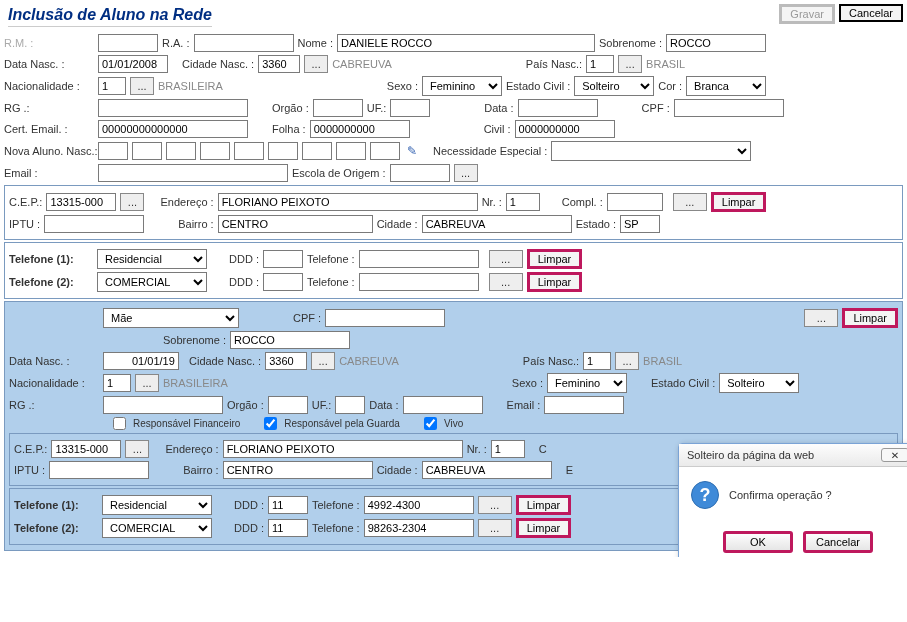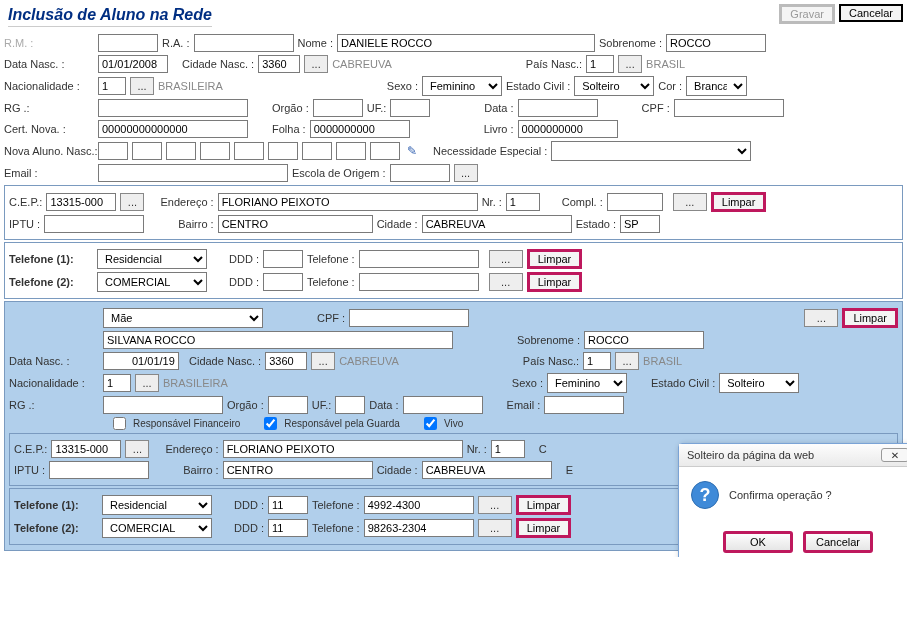--- a/index.html
+++ b/index.html
@@ -190,42 +190,42 @@
 <div class="row">
   <span class="lbl" style="width:90px">Nacionalidade :</span>
   <input type="text" style="width: 28px;" value="1">
   <span class="iconbtn">...</span>
   <span class="muted-box">BRASILEIRA</span>
   <span class="lbl" style="margin-left:160px">Sexo :</span>
   <select style="width:80px"><option>Feminino</option></select>
   <span class="lbl">Estado Civil :</span>
   <select style="width:80px"><option>Solteiro</option></select>
   <span class="lbl">Cor :</span>
-  <select style="width:61px"><option>Branca</option></select>
+  <select style="width:80px"><option>Branca</option></select>
 </div>
 
 <div class="row">
   <span class="lbl" style="width:90px">RG .:</span>
   <input type="text" style="width: 150px;">
   <span class="lbl" style="margin-left:20px">Orgão :</span>
   <input type="text" style="width: 50px;">
   <span class="lbl">UF.:</span>
   <input type="text" style="width: 40px;">
   <span class="lbl" style="margin-left:50px">Data :</span>
   <input type="text" style="width: 80px;">
   <span class="lbl" style="margin-left:40px">CPF :</span>
   <input type="text" style="width: 110px;">
 </div>
 
 <div class="row">
-  <span class="lbl" style="width:90px">Cert. Nova. :</span>
+  <span class="lbl" style="width:90px">Cert. Email. :</span>
   <input type="text" style="width: 150px;" value="00000000000000">
   <span class="lbl" style="margin-left:20px">Folha :</span>
   <input type="text" style="width: 100px;" value="0000000000">
-  <span class="lbl" style="margin-left:70px">Livro :</span>
+  <span class="lbl" style="margin-left:70px">Civil :</span>
   <input type="text" style="width: 100px;" value="0000000000">
 </div>
 
 <div class="row">
   <span class="lbl" style="width:90px">Nova Aluno. Nasc.:</span>
   <input type="text" style="width: 30px;">
   <input type="text" style="width: 30px;">
   <input type="text" style="width: 30px;">
   <input type="text" style="width: 30px;">
   <input type="text" style="width: 30px;">
@@ -291,30 +291,29 @@
     <span class="lbl">Telefone :</span>
     <input type="text" style="width: 120px;">
     <span class="iconbtn" style="width:34px;margin-left:6px">...</span>
     <button>Limpar</button>
   </div>
 </div>
 
 <div class="section section-blue">
   <div class="row">
     <span style="width:90px"></span>
-    <select style="width:160px"><option>Mãe</option></select>
+    <select style="width:136px"><option>Mãe</option></select>
     <span class="lbl" style="margin-left:50px">CPF :</span>
     <input type="text" style="width: 120px;">
     <span style="flex:1"></span>
     <span class="iconbtn" style="width:34px">...</span>
     <button>Limpar</button>
   </div>
   <div class="row">
     <span style="width:90px"></span>
-    <input type="text" style="width: 350px;" value="SILVANA ROCCO">
     <span class="lbl" style="margin-left:60px">Sobrenome :</span>
     <input type="text" style="width: 120px;" value="ROCCO">
   </div>
   <div class="row">
     <span class="lbl" style="width:90px">Data Nasc. :</span>
     <input type="text" style="width: 76px; padding-left: 28px;" value="01/01/1970">
     <span class="lbl" style="margin-left:6px">Cidade Nasc. :</span>
     <input type="text" style="width: 42px;" value="3360">
     <span class="iconbtn">...</span>
     <span class="muted-box">CABREUVA</span>

